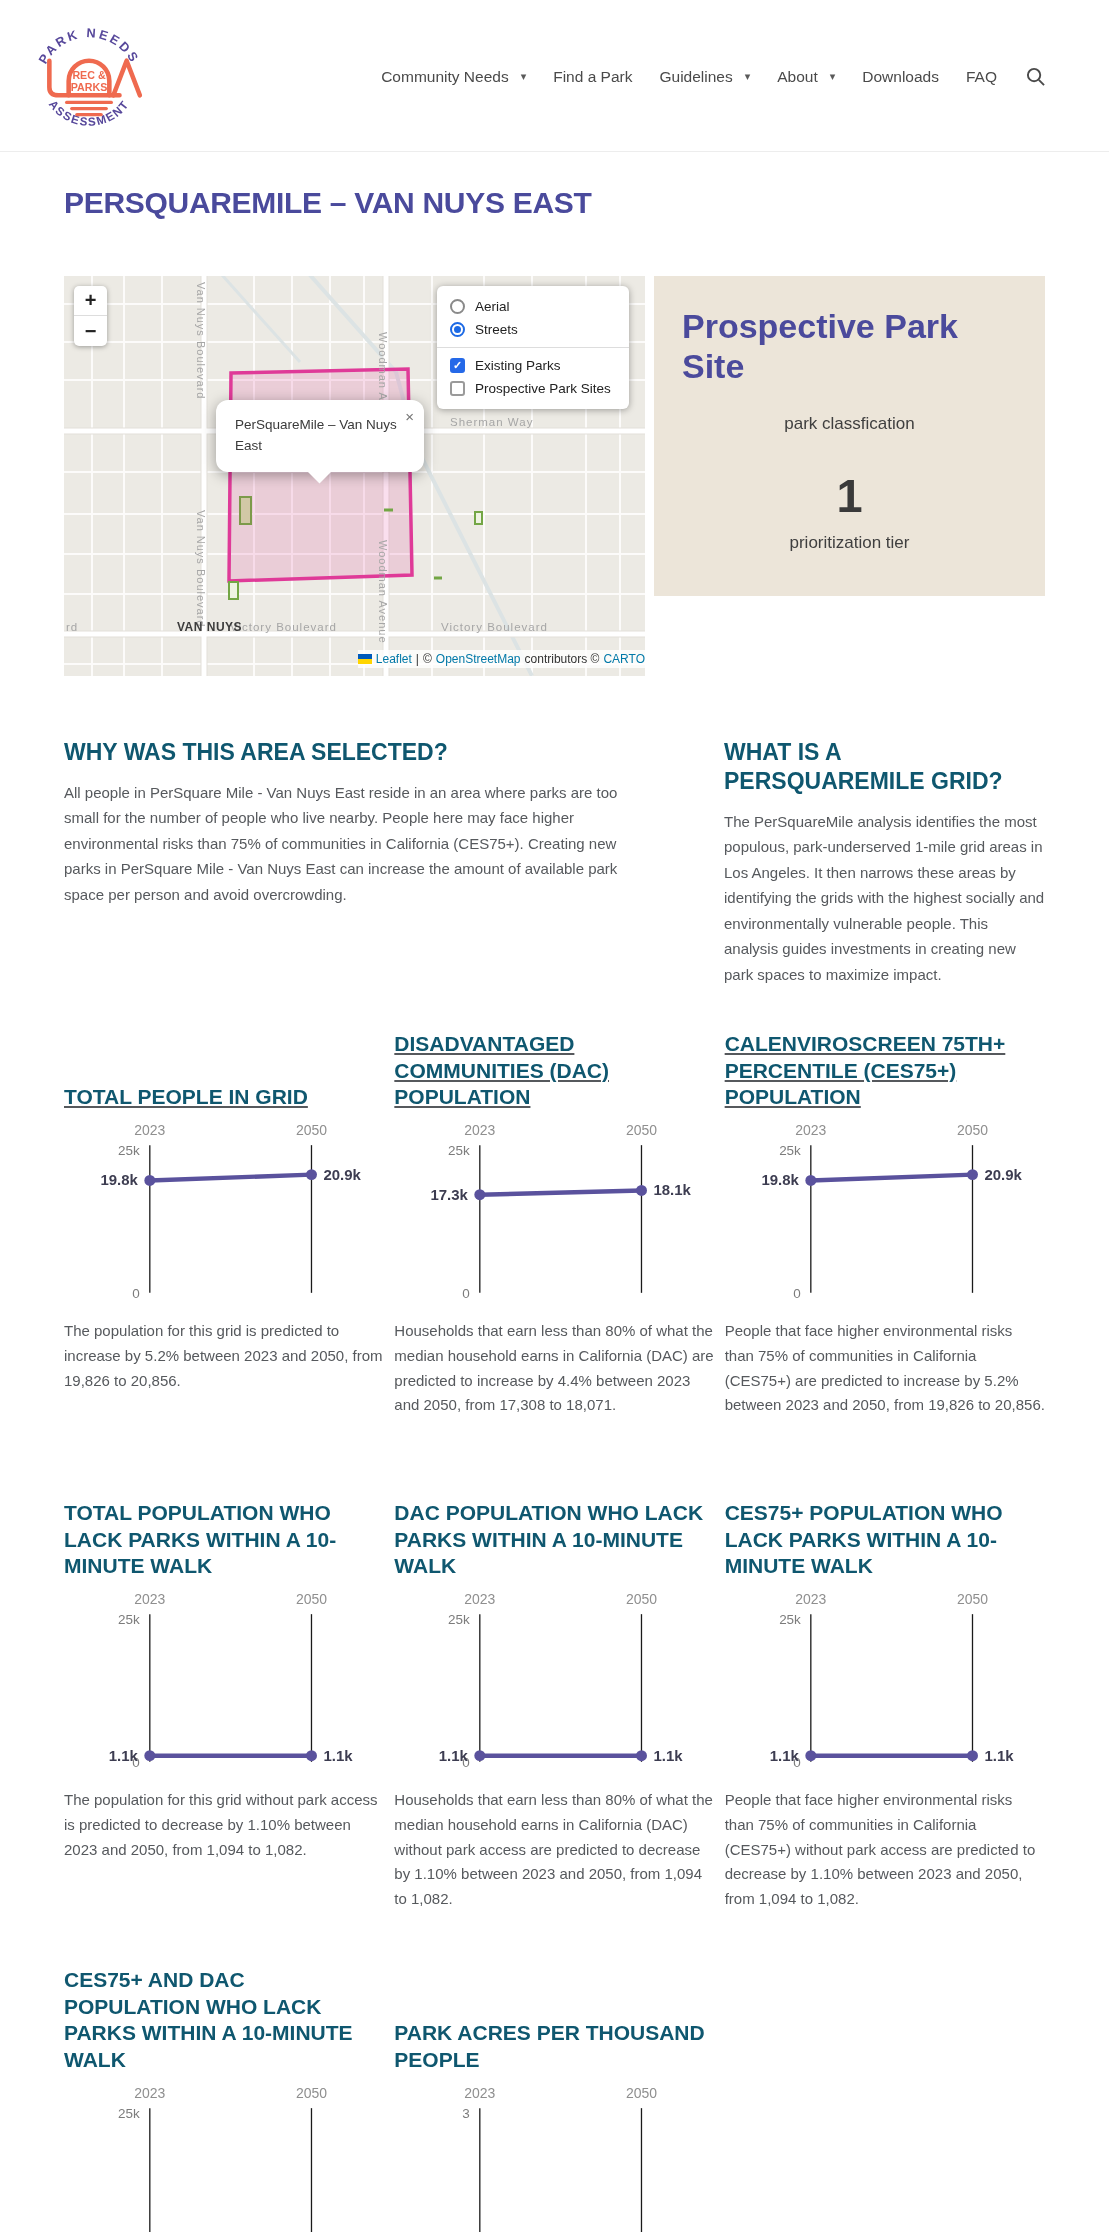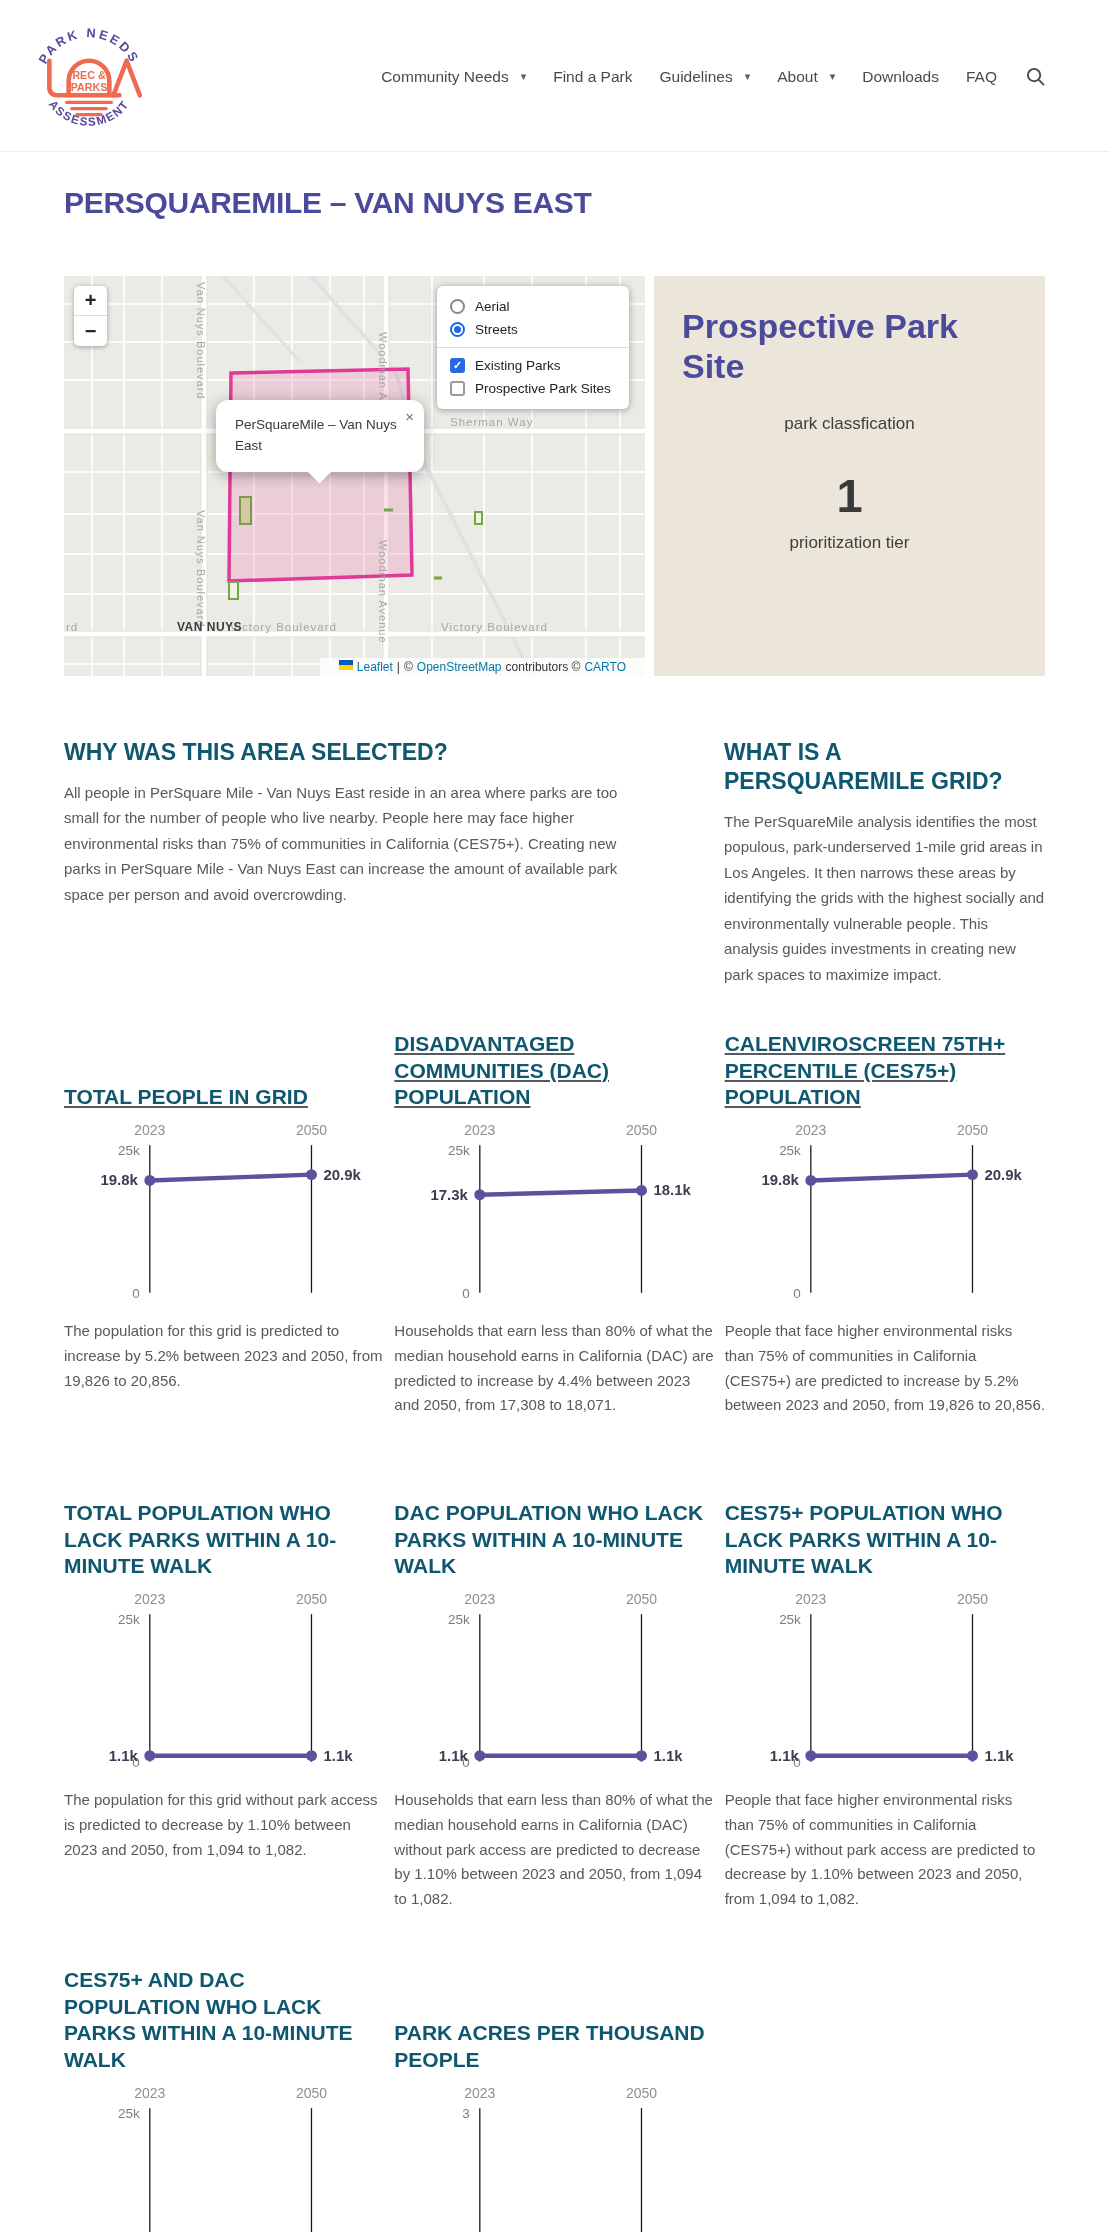--- a/index.html
+++ b/index.html
@@ -36,27 +36,27 @@
   .radio.on::after { content:""; position:absolute; inset:2px; border-radius:50%; background:#1d6ae5; }
   .check { width:15px; height:15px; border-radius:3px; border:2px solid #9a9a9a; flex:none;
            display:flex; align-items:center; justify-content:center; }
   .check.on { background:#2569e8; border-color:#2569e8; color:#fff; font-size:11px; font-weight:bold; }
   .popup { position:absolute; left:152px; top:124px; width:208px; background:#fff; border-radius:12px;
            box-shadow:0 3px 14px rgba(0,0,0,0.35); padding:15px 19px; font-size:13.5px; color:#3a3a3a;
            line-height:1.55; z-index:4; }
   .popup::after { content:""; position:absolute; left:50%; bottom:-8px; margin-left:-9px;
                   width:17px; height:17px; background:#fff; transform:rotate(45deg); }
   .popup-close { position:absolute; top:5px; right:10px; font-size:15px; color:#757575; cursor:pointer; }
-  .attrib { position:absolute; right:0; bottom:0; background:rgba(255,255,255,0.78); font-size:12px;
-            color:#333; padding:2px 19px; z-index:6; display:flex; align-items:flex-start; gap:4px; }
+  .attrib { position:absolute; right:0; bottom:8px; background:rgba(255,255,255,0.78); font-size:12px;
+            color:#333; padding:2px 0; z-index:6; display:flex; align-items:center; gap:4px; }
   .attrib a { color:#0078a8; text-decoration:none; }
   .ua-flag { display:inline-block; width:14px; height:10px;
              background:linear-gradient(#005bbb 50%, #ffd500 50%); }
   
-  .site-panel { flex:1; height:400px; background:#ece5d9; padding:26px 28px; }
+  .site-panel { flex:1; height:320px; background:#ece5d9; padding:26px 28px; }
   .site-panel h2 { margin:4px 0 28px; font-size:34px; line-height:1.18; color:#4b4a9c; font-weight:bold; }
   .class-label { text-align:center; font-size:17px; color:#3f3f3f; margin:16px 0 34px; }
   .tier-value { text-align:center; font-size:47px; font-weight:bold; color:#3a3a3a; margin:0 0 10px; }
   .tier-label { text-align:center; font-size:17px; color:#3f3f3f; }
   
   .info-grid { display:grid; grid-template-columns:650px 1fr; gap:10px; margin:62px 64px 0; }
   .section-title { margin:0 0 13px; font-size:23px; color:#0f576f; font-weight:bold; line-height:1.25; }
   .body-text { margin:0; font-size:15px; line-height:1.7; color:#56595d; }
   .why-body { max-width:592px; }
   

